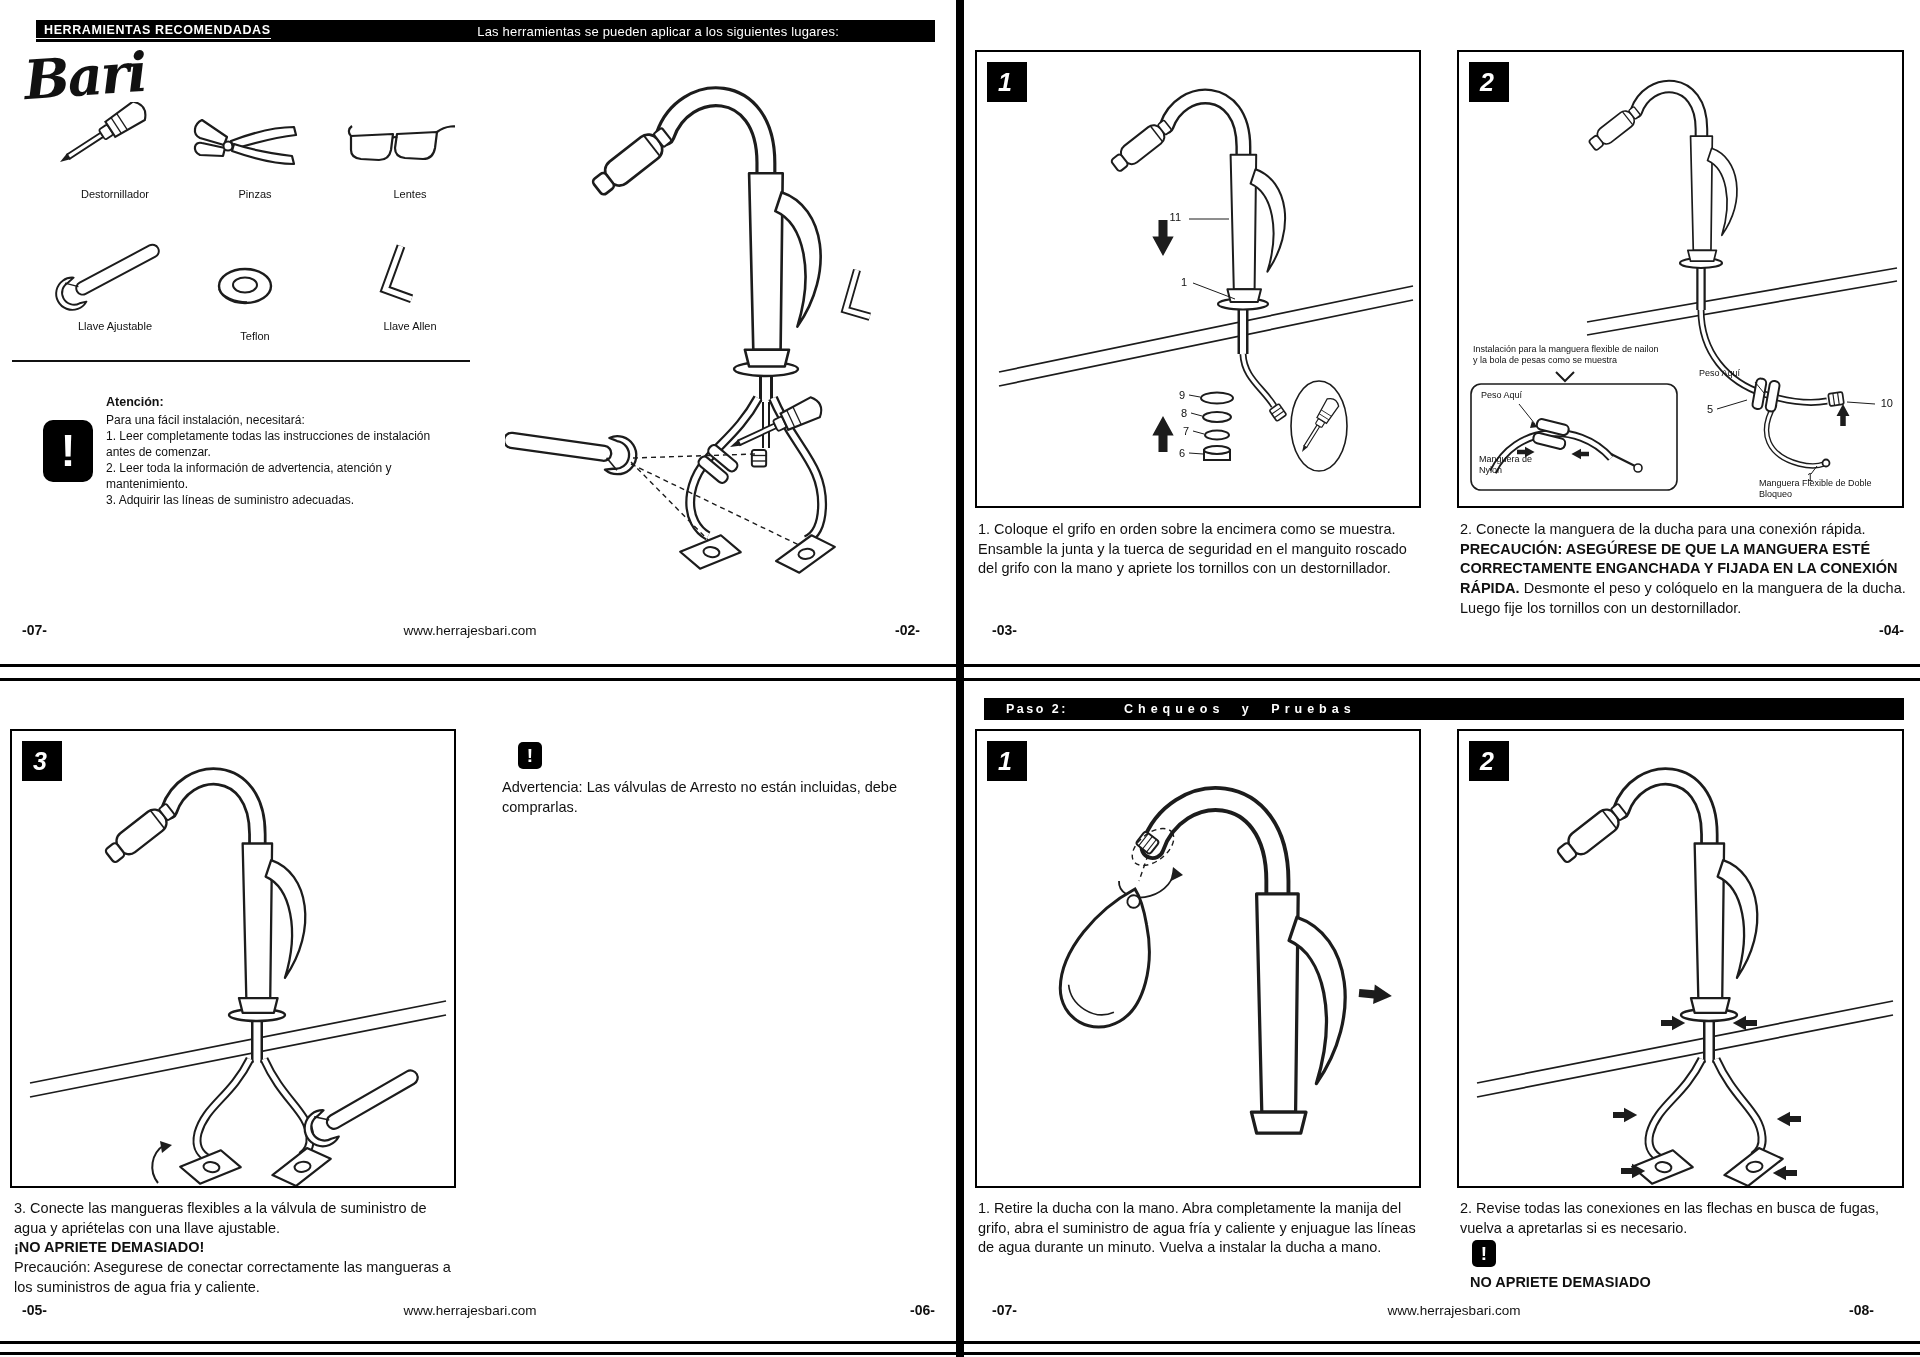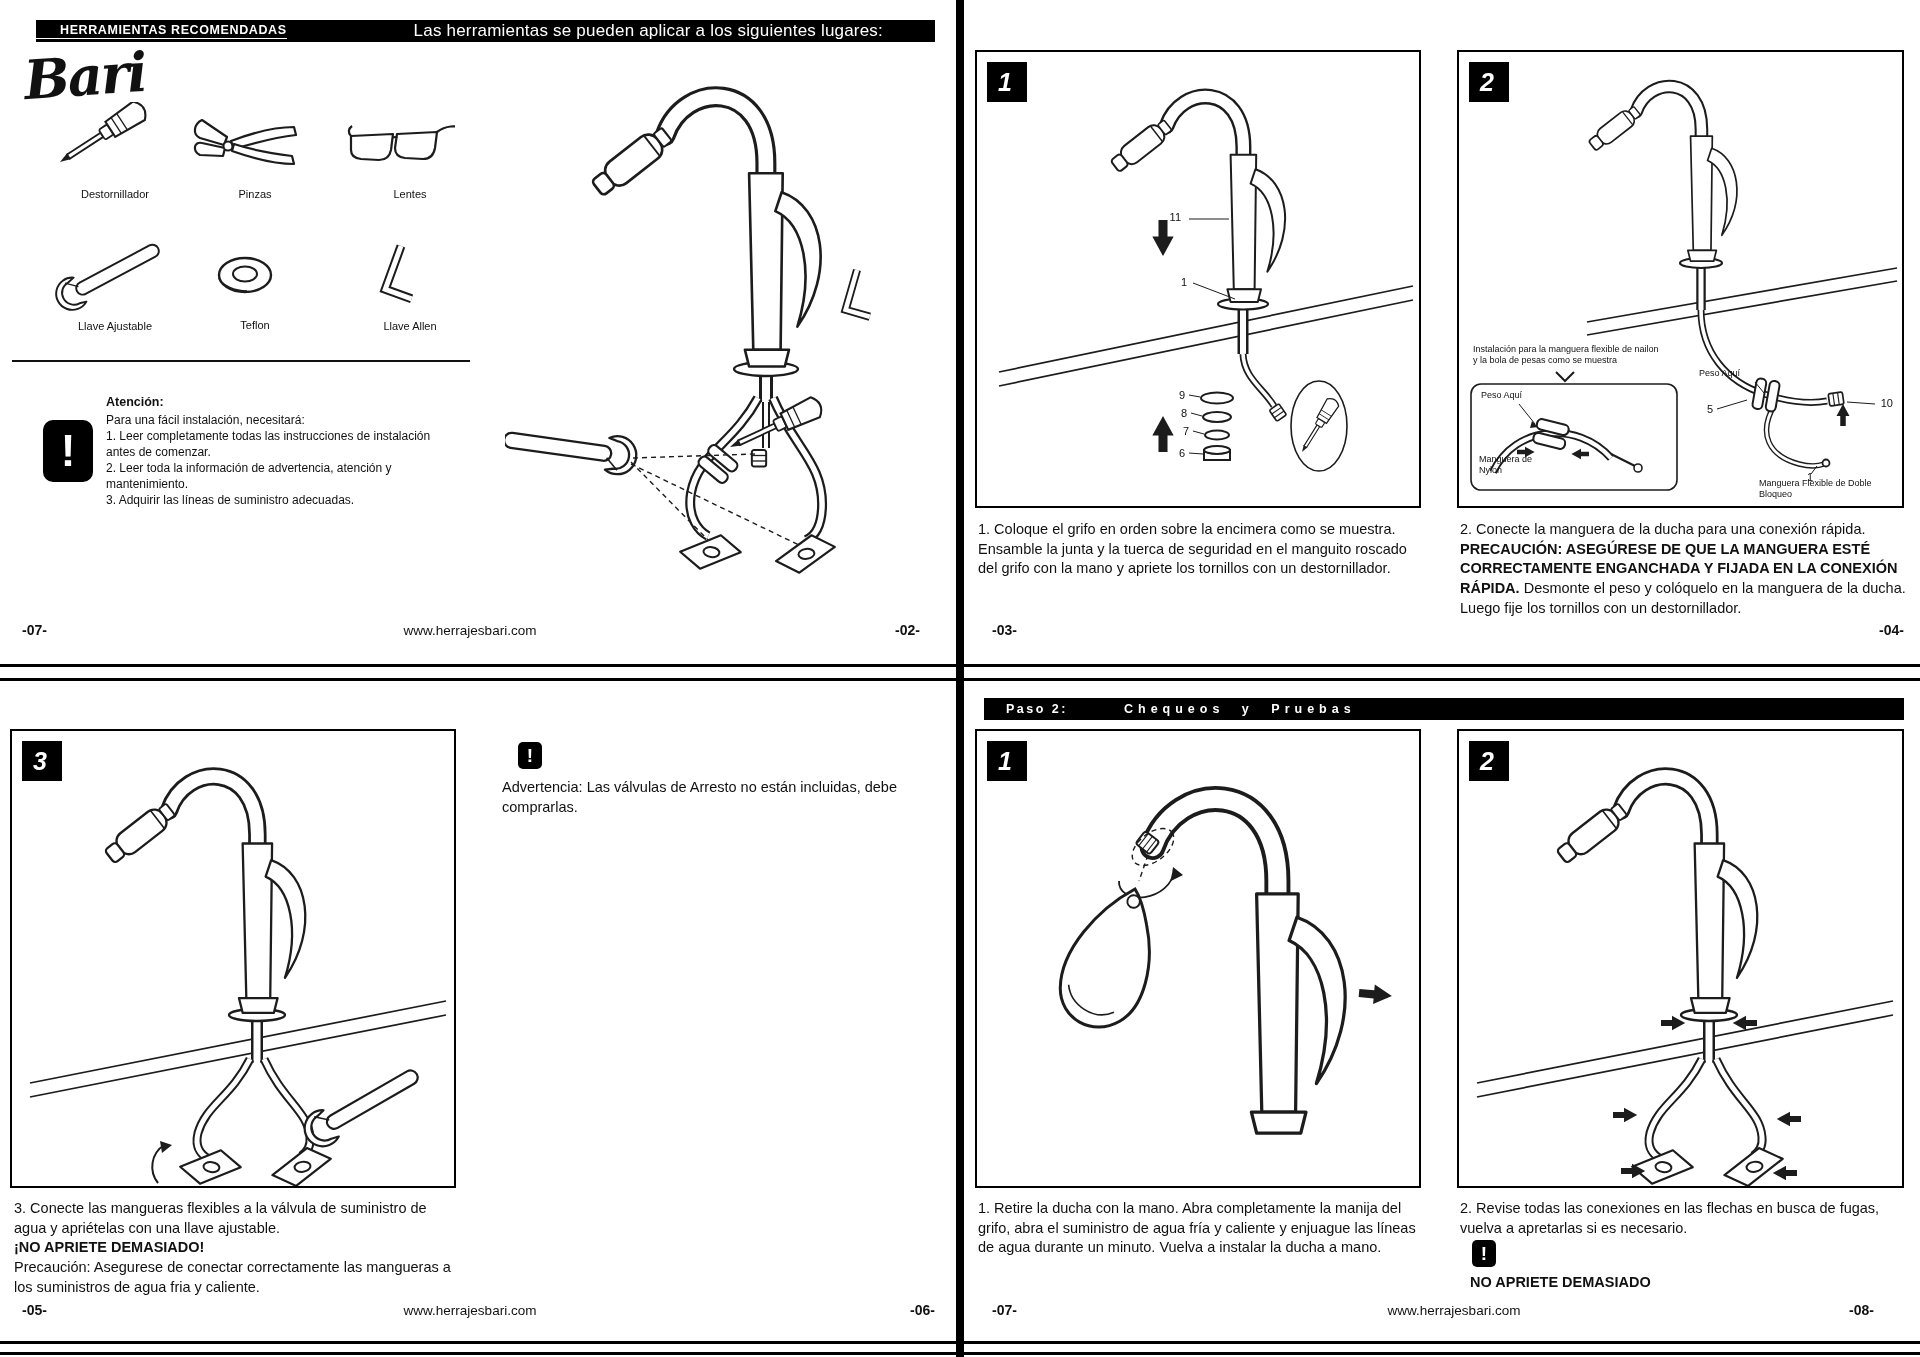--- a/index.html
+++ b/index.html
@@ -3,22 +3,22 @@
 <meta charset="utf-8">
 <style>
 *{margin:0;padding:0;box-sizing:border-box}
 html,body{background:#fff}
 .sheet{position:relative;width:1920px;height:1357px;background:#fff;font-family:"Liberation Sans",sans-serif;color:#111;overflow:hidden}
 .abs{position:absolute}
 .quad{position:absolute}
 .vdiv{position:absolute;left:956px;top:0;width:8px;height:1357px;background:#000}
 .hrule{position:absolute;left:0;width:1920px;background:#000;height:3px}
 .bar{position:absolute;background:#000;color:#fff;display:flex;align-items:center;height:22px}
-.bar-left-label{font-size:12.5px;font-weight:bold;letter-spacing:.6px;padding-left:24px;border-bottom:1px solid #fff;padding-bottom:1px}
-.bar-right-label{font-size:17px;margin-left:auto;margin-right:52px;letter-spacing:.2px}
+.bar-left-label{font-size:12.5px;font-weight:bold;letter-spacing:.6px;padding-left:8px;border-bottom:1px solid #fff;padding-bottom:1px}
+.bar-right-label{font-size:13px;margin-left:auto;margin-right:96px;letter-spacing:.2px}
 .step-label{font-size:12.5px;font-weight:bold;letter-spacing:2.5px;padding-left:22px;white-space:nowrap}
 .step-title{font-size:12.5px;font-weight:bold;letter-spacing:5px;word-spacing:9px;margin-left:56px;white-space:nowrap}
 .logo{position:absolute;font-family:"DejaVu Serif",serif;font-style:italic;font-weight:bold;font-size:54px;transform:rotate(-4deg);letter-spacing:-2px}
 .tool{position:absolute;width:130px;display:flex;flex-direction:column;}
 .tool svg{display:block}
 .tool-label{font-size:11px;margin-top:6px;text-align:center}
 .rule{position:absolute;background:#111}
 .attn-icon{position:absolute;background:#000;color:#fff;display:flex;align-items:center;justify-content:center;font-weight:bold;width:50px;height:62px;border-radius:10px;font-size:44px}
 .warn-icon{position:absolute;background:#000;color:#fff;display:flex;align-items:center;justify-content:center;font-weight:bold;width:24px;height:27px;border-radius:5px;font-size:19px}
 .attn-block{position:absolute;width:350px;font-size:12px;line-height:16px}
@@ -153,21 +153,21 @@
           <use href="#g-glasses" transform="translate(6,26)"></use>
         </svg>
       <span class="tool-label">Lentes</span>
     </div>
     <div class="tool" style="left:50px;top:234px">
       <svg width="110" height="80" viewBox="0 0 110 80">
           <use href="#g-wrench" transform="translate(18,62) rotate(-28) scale(0.85)"></use>
         </svg>
       <span class="tool-label">Llave Ajustable</span>
     </div>
-    <div class="tool" style="left:190px;top:233px">
+    <div class="tool" style="left:190px;top:244px">
       <svg width="110" height="80" viewBox="0 0 110 80">
           <use href="#g-teflon" transform="translate(55,42)"></use>
         </svg>
       <span class="tool-label">Teflon</span>
     </div>
     <div class="tool" style="left:345px;top:234px">
       <svg width="110" height="80" viewBox="0 0 110 80">
           <use href="#g-allen" transform="translate(56,12) rotate(20)"></use>
         </svg>
       <span class="tool-label">Llave Allen</span>

